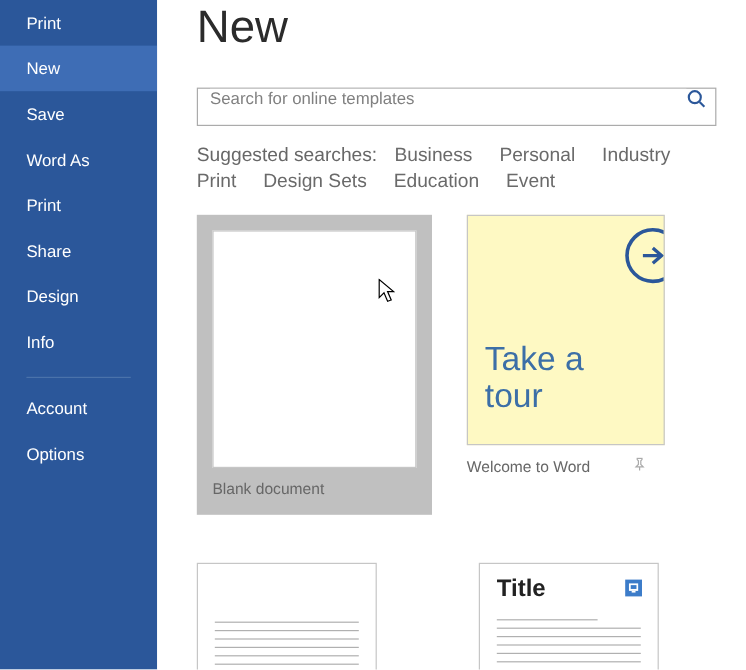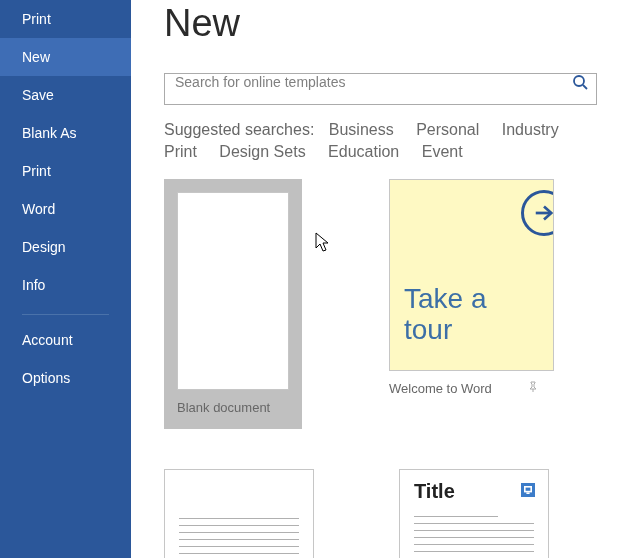--- a/index.html
+++ b/index.html
@@ -91,21 +91,21 @@
     display: flex;
     flex-wrap: wrap;
     gap: 60px 75px;
   }
   .template {
     width: 160px;
   }
   .template.blank .thumb-wrap {
     background: #c0c0c0;
     padding: 13px;
-    width: 138px;
+    width: 196px;
     height: 250px;
   }
   .template.blank .thumb {
     background: #fff;
     width: 100%;
     height: 198px;
     border: 1px solid #c6c6c6;
   }
   .template.blank .caption {
     margin-top: 10px;
@@ -206,23 +206,23 @@
     pointer-events:none;
   }
 </style>
 </head>
 <body>
 
 <div class="sidebar">
   <div class="sidebar-item">Print</div>
   <div class="sidebar-item active">New</div>
   <div class="sidebar-item">Save</div>
-  <div class="sidebar-item">Blank As</div>
+  <div class="sidebar-item">Word As</div>
   <div class="sidebar-item">Print</div>
-  <div class="sidebar-item">Word</div>
+  <div class="sidebar-item">Share</div>
   <div class="sidebar-item">Design</div>
   <div class="sidebar-item">Info</div>
   <div class="sidebar-divider"></div>
   <div class="sidebar-item">Account</div>
   <div class="sidebar-item">Options</div>
 </div>
 
 <div class="content">
   <div class="page-title">New</div>
 

